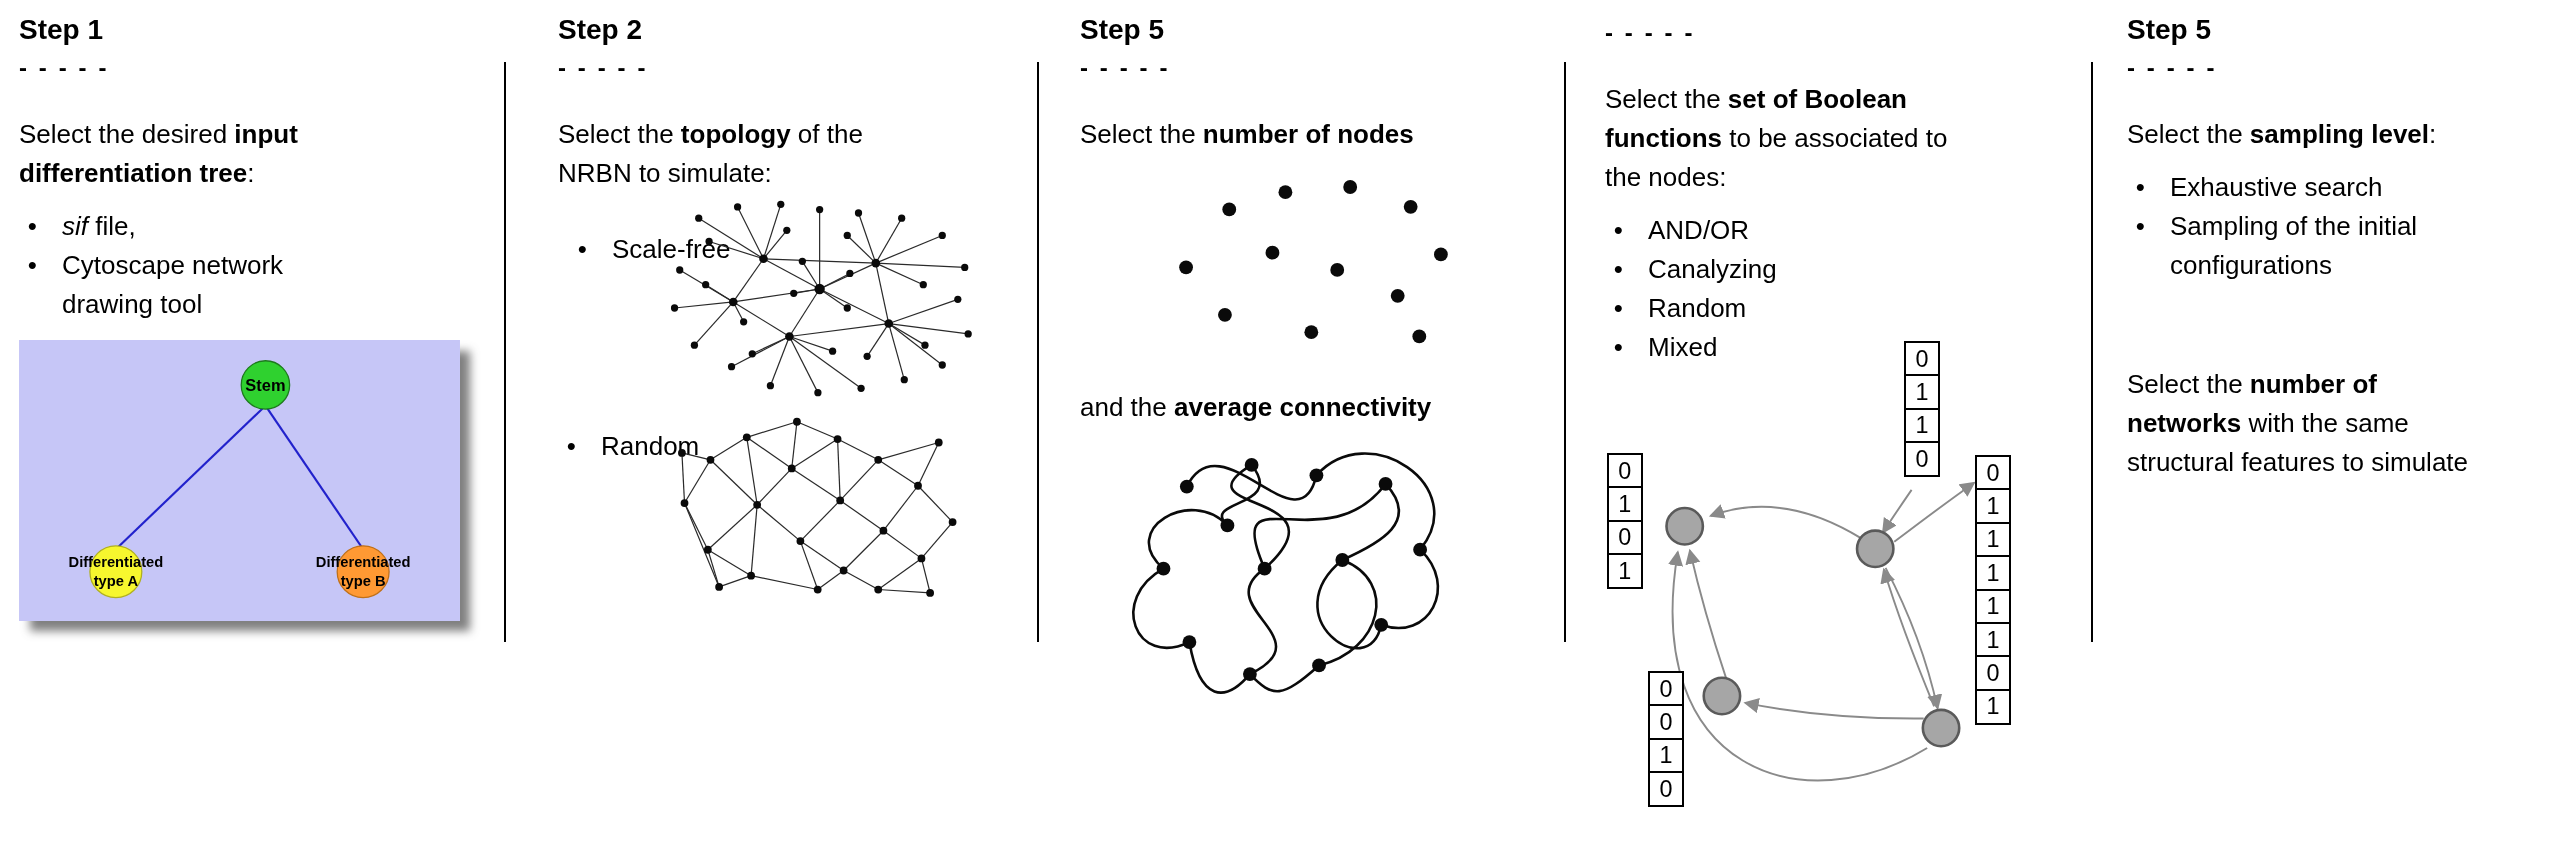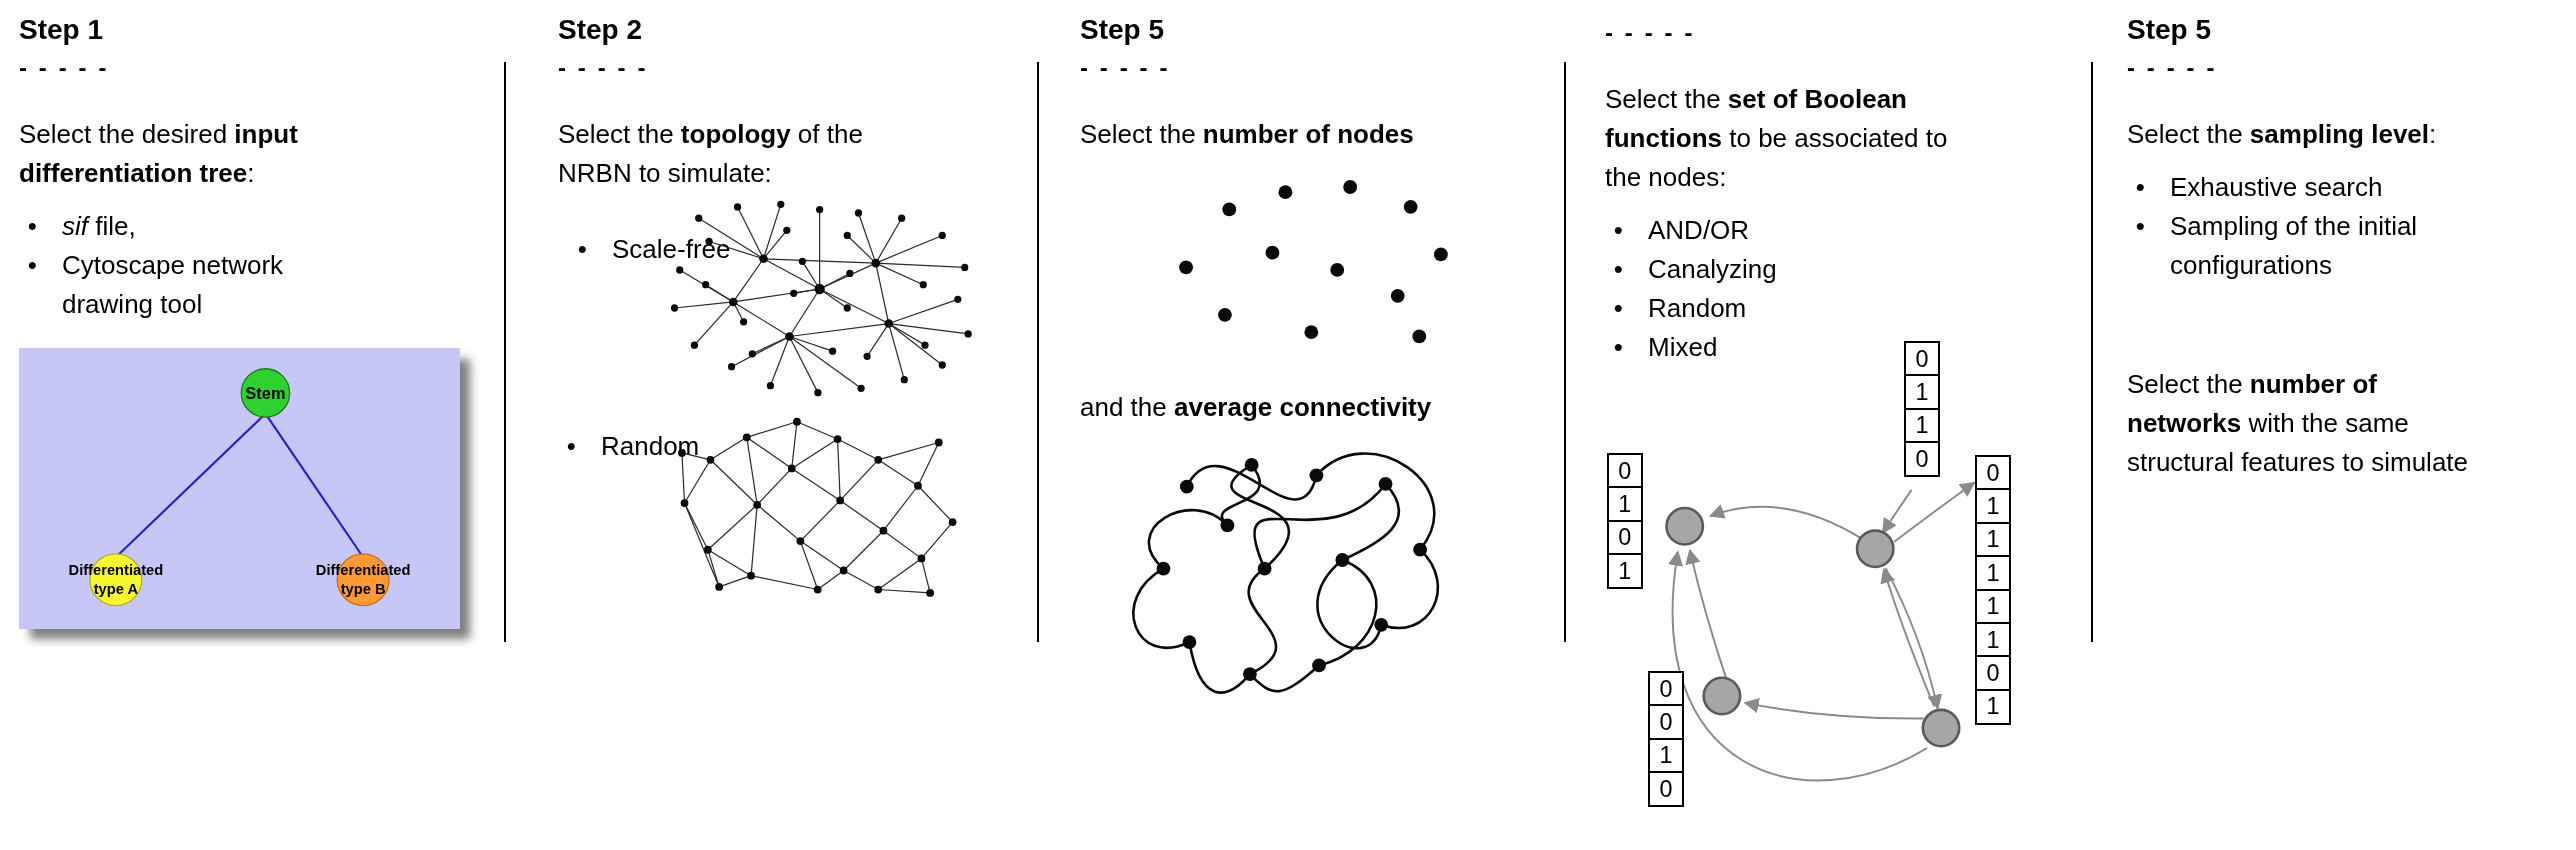--- a/index.html
+++ b/index.html
@@ -16,21 +16,21 @@
   .intro { margin-top:33px; }
   b { font-weight:700; }
   i { font-style:italic; }
 
   .bullets { margin-top:14px; }
   .bullet { position:relative; padding-left:43px; font-size:26px; line-height:1.5; }
   .bullet::before { content:"\2022"; position:absolute; left:8.7px; }
   .abs { position:absolute; }
 
   
-  .tree-figure { position:relative; margin-top:24px; width:441px; height:281px;
+  .tree-figure { position:relative; margin-top:16px; width:441px; height:281px;
                  box-shadow:11.2px 11.2px 8.7px rgba(95,95,95,.8); }
   .tree-figure svg text { text-anchor:middle; font-weight:700; fill:#000;
                           font-family:"Liberation Sans", sans-serif; }
   .stem-label { font-size:19px; }
   .diff-label { font-size:17px; }
 
   
   .bool-figure { position:absolute; left:0; top:322px; width:485px; height:530px; }
   .bool-figure > svg { position:absolute; left:0; top:0; }
   .btable { position:absolute; display:flex; flex-direction:column; }

